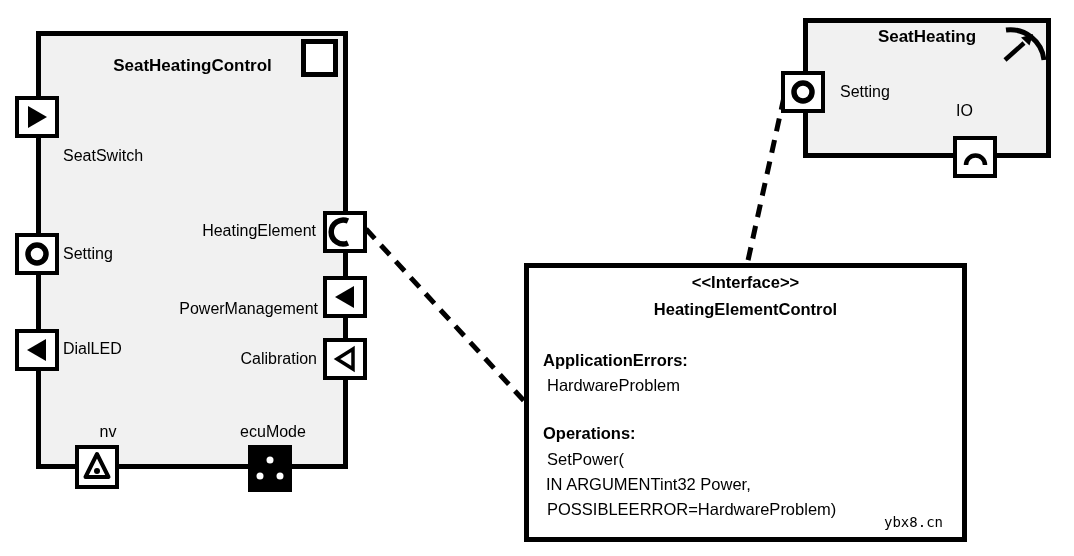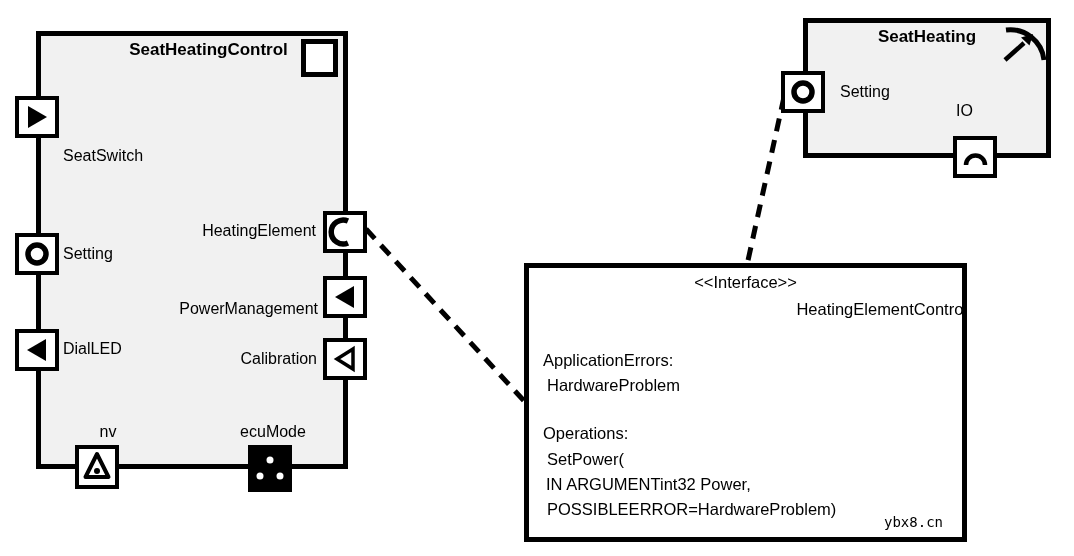--- a/index.html
+++ b/index.html
@@ -8,41 +8,41 @@
   .component{position:absolute;border:5px solid #000;background:#f1f1f1;box-sizing:border-box;z-index:2;}
   .iface-box{position:absolute;border:5px solid #000;background:#ffffff;box-sizing:border-box;z-index:2;}
   .comp-title{position:absolute;font-weight:bold;font-size:17px;text-align:center;z-index:4;white-space:nowrap;}
   .port{position:absolute;width:44px;height:42px;border:4px solid #000;background:#fff;
         box-sizing:border-box;z-index:5;display:flex;align-items:center;justify-content:center;}
   .port svg{display:block;}
   .port.black{background:#000;}
   .plabel{position:absolute;font-size:16px;z-index:4;white-space:nowrap;}
   .centerx{transform:translateX(-50%);margin-left:10px;}
   .itext{position:absolute;font-size:16.5px;z-index:4;white-space:nowrap;text-align:right;}
-  .bold{font-weight:normal;}
+  .bold{font-weight:bold;}
   .iface-center{left:524px;width:443px;text-align:center;}
   #connector-layer{position:absolute;left:0;top:0;z-index:1;}
   #square-icon{position:absolute;left:301px;top:39px;width:37px;height:38px;border:5px solid #000;
                background:#fff;box-sizing:border-box;z-index:4;}
   #gauge-icon{position:absolute;left:1000px;top:24px;z-index:4;}
   #watermark{position:absolute;left:884px;top:514px;font-family:"DejaVu Sans Mono", monospace;
              font-weight:normal;font-size:14px;z-index:6;}
 </style>
 </head>
 <body>
 
 <div id="stage">
 
   <svg id="connector-layer" width="1074" height="556">
     <line x1="366" y1="229" x2="526" y2="403" stroke="#000" stroke-width="5" stroke-dasharray="13 9"></line>
     <line x1="784" y1="97" x2="747" y2="265" stroke="#000" stroke-width="5" stroke-dasharray="13 9"></line>
   </svg>
 
   <div class="component" style="left:36px;top:31px;width:312px;height:438px;"></div>
-  <div class="comp-title" style="left:36px;top:40px;width:313px;padding-left:16px;">SeatHeatingControl</div>
+  <div class="comp-title" style="left:36px;top:56px;width:313px;">SeatHeatingControl</div>
   <div id="square-icon"></div>
 
   <div class="component" style="left:803px;top:18px;width:248px;height:140px;"></div>
   <div class="comp-title" style="left:803px;top:27px;width:248px;">SeatHeating</div>
   <svg id="gauge-icon" width="48" height="40" viewBox="0 0 48 40">
     <path d="M6 6 A34 34 0 0 1 44 36" fill="none" stroke="#000" stroke-width="5"></path>
     <path d="M5 36 L24 19" fill="none" stroke="#000" stroke-width="4.5"></path>
     <polygon points="33,10 29.5,21.5 21,13.5" fill="#000"></polygon>
   </svg>
 
@@ -114,21 +114,21 @@
 
   <div class="port" style="left:953px;top:136px;">
     <svg width="36" height="34" viewBox="0 0 36 34">
       <path d="M9 25 A9.5 9.5 0 0 1 28 25" fill="none" stroke="#000" stroke-width="4.5"></path>
     </svg>
   </div>
   <div class="plabel" style="left:956px;top:102px;">IO</div>
 
   <div class="iface-box" style="left:524px;top:263px;width:443px;height:279px;"></div>
   <div class="itext bold iface-center" style="top:273px;">&lt;&lt;Interface&gt;&gt;</div>
-  <div class="itext bold iface-center" style="top:300px;text-align:right;">HeatingElementControl</div>
+  <div class="itext bold iface-center" style="top:300px;">HeatingElementControl</div>
   <div class="itext bold" style="left:543px;top:351px;">ApplicationErrors:</div>
   <div class="itext" style="left:547px;top:376px;">HardwareProblem</div>
   <div class="itext bold" style="left:543px;top:424px;">Operations:</div>
   <div class="itext" style="left:547px;top:450px;">SetPower(</div>
   <div class="itext" style="left:546px;top:475px;">IN ARGUMENTint32 Power,</div>
   <div class="itext" style="left:547px;top:500px;">POSSIBLEERROR=HardwareProblem)</div>
 
   <div id="watermark">ybx8.cn</div>
 
 </div>

